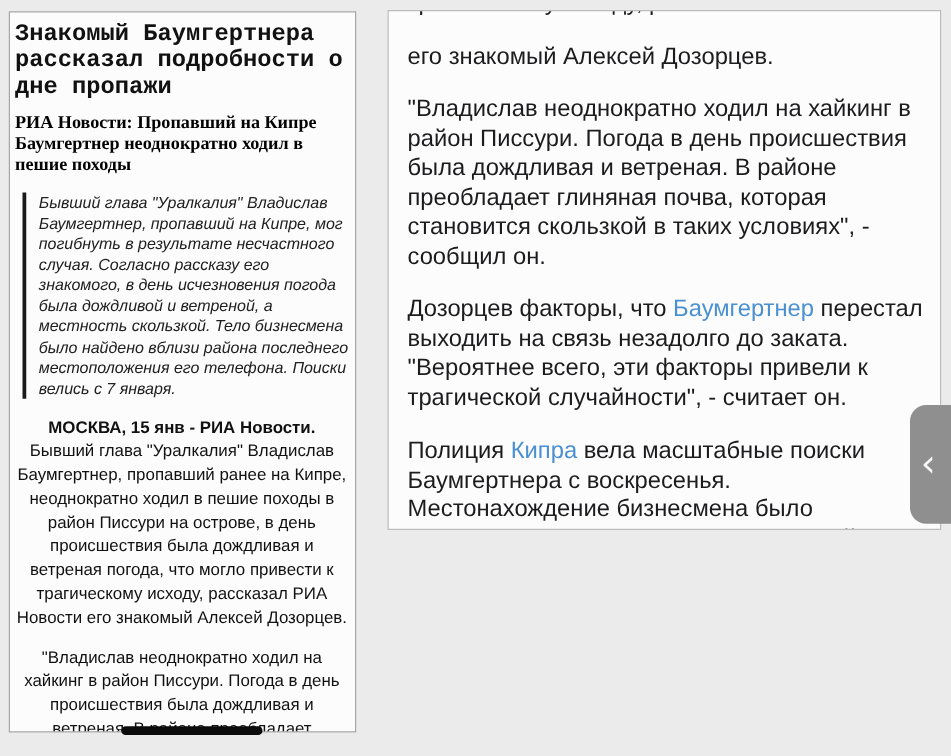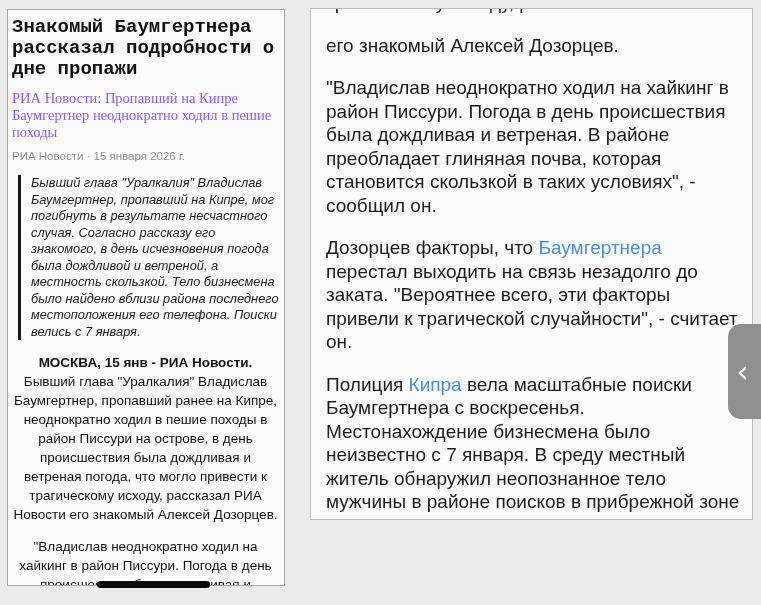--- a/index.html
+++ b/index.html
@@ -23,22 +23,22 @@
     padding:7px 5px 0 4px;
     color:#141414;
   }
   .a-title{
     font-family:Liberation Mono, monospace;
     font-weight:700;font-size:19px;line-height:21px;
     color:#111;
   }
   .a-subtitle{
     font-family:"Liberation Serif", serif;
-    font-weight:400;font-size:14.5px;line-height:17px;
-    margin-top:10px;color:#8b5cf6;
+    font-weight:700;font-size:14.5px;line-height:17px;
+    margin-top:10px;color:#000000;
   }
   .a-byline{
     font-size:11.5px;color:#8d8d8d;margin-top:9px;
   }
   .summary-block{
     margin:13px 0 0 6px;
     border-left:3px solid #1a1a1a;
     padding-left:10px;
   }
   .summary-text{
@@ -47,21 +47,21 @@
   }
   .summary-attr{
     font-size:11.5px;color:#9a9a9a;margin-top:3px;
   }
   .l-para{
     font-size:13.5px;line-height:19px;margin-top:13px;color:#111;text-align:center;
   }
   .l-lead{font-weight:700;}
   
   .card-right{
-    left:310px;top:8px;width:443px;height:512px;
+    left:310px;top:8px;width:443px;height:416px;
     border:1px solid #bcbcbc;
     padding:0 8px 0 15px;
     color:#1c1c1e;
   }
   .r-content{margin-top:-18px;}
   .r-para{
     font-size:19px;line-height:23.5px;margin:19px 0 0 0;
   }
   .r-para.clipped{margin:0;}
   .inline-link{
@@ -89,37 +89,36 @@
   }
 </style>
 </head>
 <body>
 
 <div>
 
   <div class="card card-left">
     <div class="a-title">Знакомый Баумгертнера рассказал подробности о дне пропажи</div>
     <div class="a-subtitle">РИА Новости: Пропавший на Кипре Баумгертнер неоднократно ходил в пешие походы</div>
-    <div class="a-byline">РИА Новости · 15 января 2026 г.</div>
 
     <div class="summary-block">
       <div class="summary-text">Бывший глава "Уралкалия" Владислав Баумгертнер, пропавший на Кипре, мог погибнуть в результате несчастного случая. Согласно рассказу его знакомого, в день исчезновения погода была дождливой и ветреной, а местность скользкой. Тело бизнесмена было найдено вблизи района последнего местоположения его телефона. Поиски велись с 7 января.</div>
     </div>
 
     <div class="l-para"><span class="l-lead">МОСКВА, 15 янв - РИА Новости.</span><span> Бывший глава "Уралкалия" Владислав Баумгертнер, пропавший ранее на Кипре, неоднократно ходил в пешие походы в район Писсури на острове, в день происшествия была дождливая и ветреная погода, что могло привести к трагическому исходу, рассказал РИА Новости его знакомый Алексей Дозорцев.</span></div>
 
     <div class="l-para"><span>"Владислав неоднократно ходил на хайкинг в район Писсури. Погода в день происшествия была дождливая и ветреная. В районе преобладает глиняная почва, которая становится скользкой в таких условиях", - сообщил он.</span></div>
   </div>
 
   <div class="card card-right">
     <div class="r-content">
       <div class="r-para clipped">трагическому исходу, рассказал РИА Новости</div>
       <div class="r-para">его знакомый Алексей Дозорцев.</div>
       <div class="r-para">"Владислав неоднократно ходил на хайкинг в район Писсури. Погода в день происшествия была дождливая и ветреная. В районе преобладает глиняная почва, которая становится скользкой в таких условиях", - сообщил он.</div>
-      <div class="r-para"><span>Дозорцев факторы, что </span><span class="inline-link">Баумгертнера</span><span> перестал выходить на связь незадолго до заката. "Вероятнее всего, эти факторы привели к трагической случайности", - считает он.</span></div>
+      <div class="r-para"><span>Дозорцев факторы, что </span><span class="inline-link">Баумгертнер</span><span> перестал выходить на связь незадолго до заката. "Вероятнее всего, эти факторы привели к трагической случайности", - считает он.</span></div>
       <div class="r-para"><span>Полиция </span><span class="inline-link">Кипра</span><span> вела масштабные поиски Баумгертнера с воскресенья. Местонахождение бизнесмена было неизвестно с 7 января. В среду местный житель обнаружил неопознанное тело мужчины в районе поисков в прибрежной зоне деревни Авдиму недалеко от места, откуда исходил последний сигнал телефона предпринимателя. По информации СМИ, вскрытие и забор образцов ДНК были назначены на четверг.</span></div>
     </div>
   </div>
 
   <div class="collapse-handle">
     <span class="chevron">‹</span>
   </div>
 
   <div class="home-indicator"></div>
 

